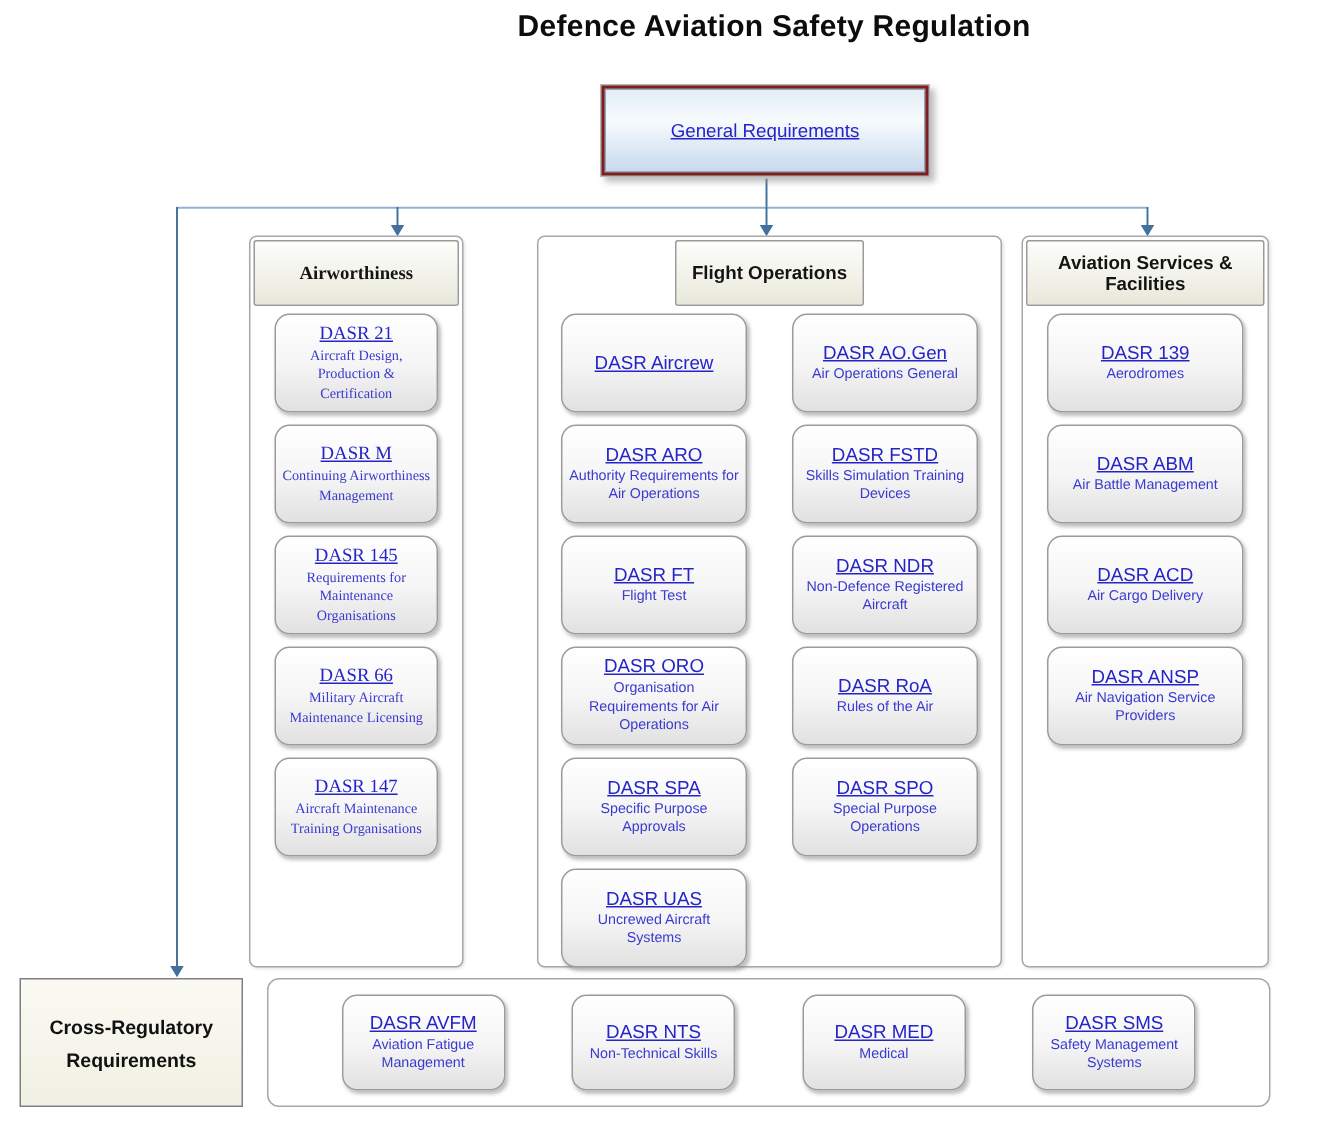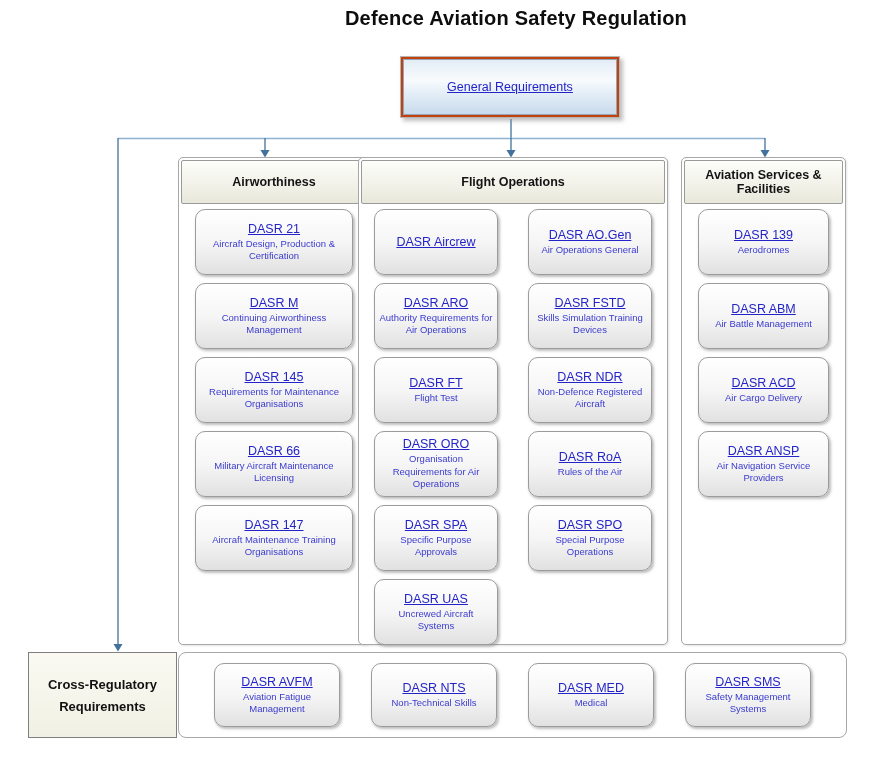--- a/index.html
+++ b/index.html
@@ -10,37 +10,37 @@
   
   .title{
     position:absolute;left:142px;top:7px;width:748px;text-align:center;
     font-size:20px;font-weight:bold;color:#0d0d0d;letter-spacing:.2px;
   }
   
   .connectors{position:absolute;left:0;top:0;width:890px;height:762px;z-index:0;}
   
   .genreq{
     position:absolute;left:400px;top:56px;width:220px;height:62px;z-index:2;
-    background:#c2410c;border:1px solid #b6b6b6;padding:2px;box-sizing:border-box;
+    background:#7f1d1d;border:1px solid #b6b6b6;padding:2px;box-sizing:border-box;
     box-shadow:3px 3px 4px rgba(140,140,140,.55);
   }
   .genreq-inner{
     width:100%;height:100%;box-sizing:border-box;border:1px solid #8fa0b200;
     border:1px solid #92a6b8;display:flex;align-items:center;justify-content:center;
     background:linear-gradient(180deg,#e3edf6 0%,#f8fbfd 38%,#e4eef7 62%,#c8daec 100%);
   }
   .genreq-inner a{font-size:15px;}
   
   .panel{
     position:absolute;z-index:1;box-sizing:border-box;background:#ffffff;
     border:1px solid #a8a8a8;border-radius:5px;display:flex;flex-direction:column;
     padding:2px;box-shadow:1px 1px 2px rgba(180,180,180,.35);
   }
-  .panel-air{left:178px;top:157px;width:192px;height:488px;}
-  .panel-flight{left:358px;top:157px;width:310px;height:488px;}
+  .panel-air{left:166px;top:157px;width:143px;height:488px;font-family:Liberation Serif, serif;}
+  .panel-flight{left:358px;top:157px;width:310px;height:488px;align-items:center;}
   .panel-aviation{left:681px;top:157px;width:165px;height:488px;}
   .panel-header{
     flex:none;height:42px;display:flex;align-items:center;justify-content:center;
     text-align:center;font-size:12.5px;font-weight:bold;color:#141414;line-height:1.15;
     background:linear-gradient(180deg,#fdfdfa 0%,#f1f1e8 60%,#e7e7da 100%);
     border:1px solid #9a9a9a;border-radius:2px;padding:0 10px;
   }
   .panel-body{flex:1;display:flex;flex-direction:column;gap:8px;padding:5px 14px 8px;}
   .panel-body-2col{flex:1;display:flex;flex-direction:row;gap:30px;padding:5px 13px 8px;}
   .subcol{flex:1;display:flex;flex-direction:column;gap:8px;}
@@ -53,32 +53,32 @@
     border:1px solid #9b9b9b;border-radius:10px;
     box-shadow:1.5px 2px 2.5px rgba(130,130,130,.5);
   }
   a.dlink{
     color:#2424c8;text-decoration:underline;font-size:12.5px;cursor:pointer;
   }
   .desc{color:#3a3ad0;font-size:9.5px;line-height:1.3;}
   .desc:empty{display:none;}
   
   .crossreg{
-    position:absolute;left:28px;top:652px;width:149px;height:86px;z-index:2;
+    position:absolute;left:13px;top:652px;width:149px;height:86px;z-index:2;
     box-sizing:border-box;border:1px solid #7f7f7f;
     background:linear-gradient(180deg,#fbfaf2 0%,#f1f0e4 100%);
     display:flex;flex-direction:column;justify-content:center;gap:7px;
     font-size:13px;font-weight:bold;color:#111;text-align:center;
   }
   .bottom-container{
     position:absolute;left:178px;top:652px;width:669px;height:86px;z-index:1;
     box-sizing:border-box;border:1px solid #a8a8a8;border-radius:8px;background:#fff;
     display:flex;align-items:center;justify-content:space-evenly;padding:0 4px;
   }
-  .bottom-box{width:126px;height:64px;}
+  .bottom-box{width:109px;height:64px;}
 </style>
 </head>
 <body>
 
 <div id="canvas">
 
   <svg class="connectors" viewBox="0 0 890 762" xmlns="http://www.w3.org/2000/svg">
 
     <line x1="511" y1="119" x2="511" y2="138.5" stroke="#41719c" stroke-width="1.3"></line>
 

